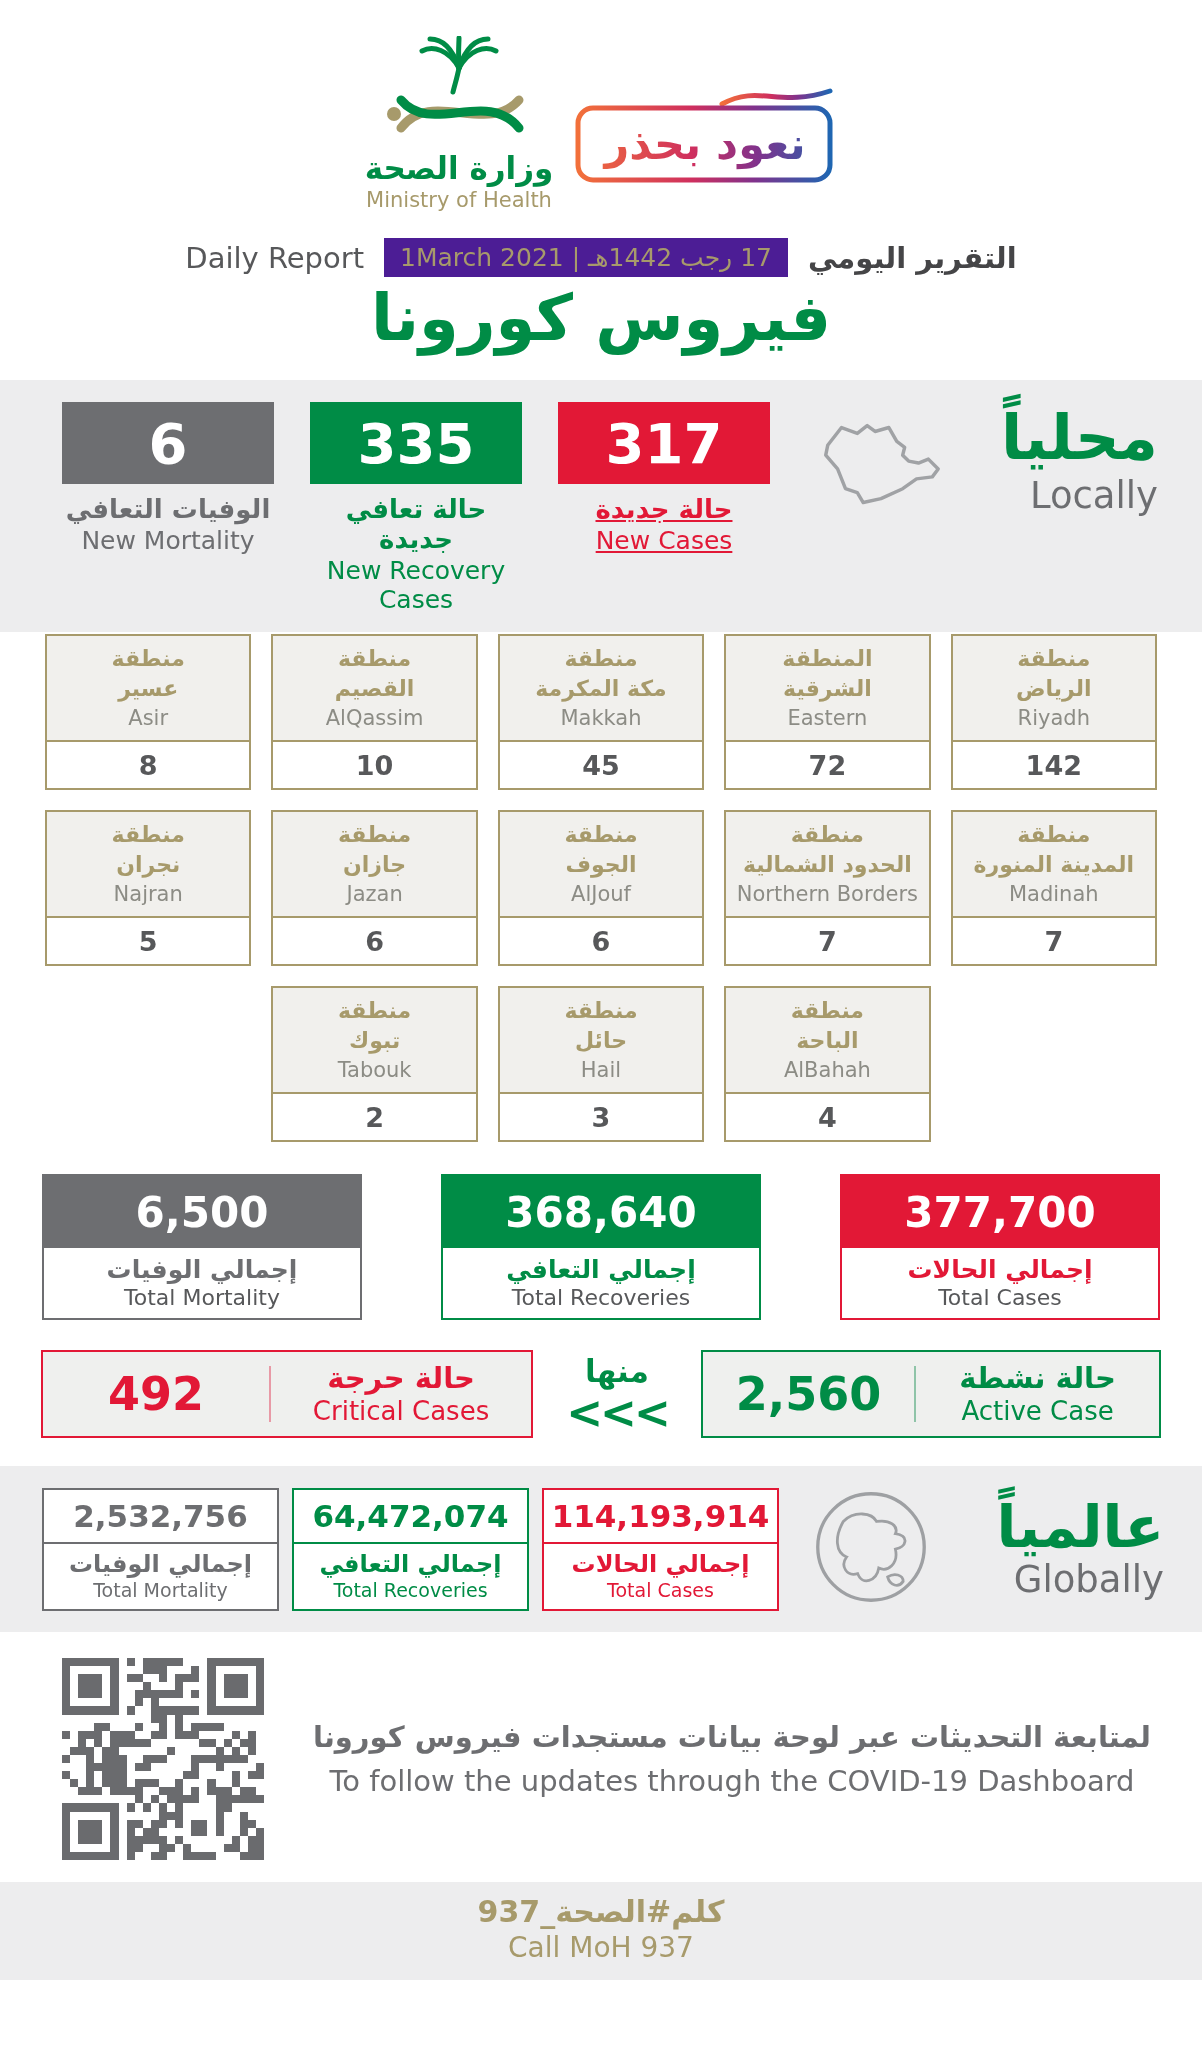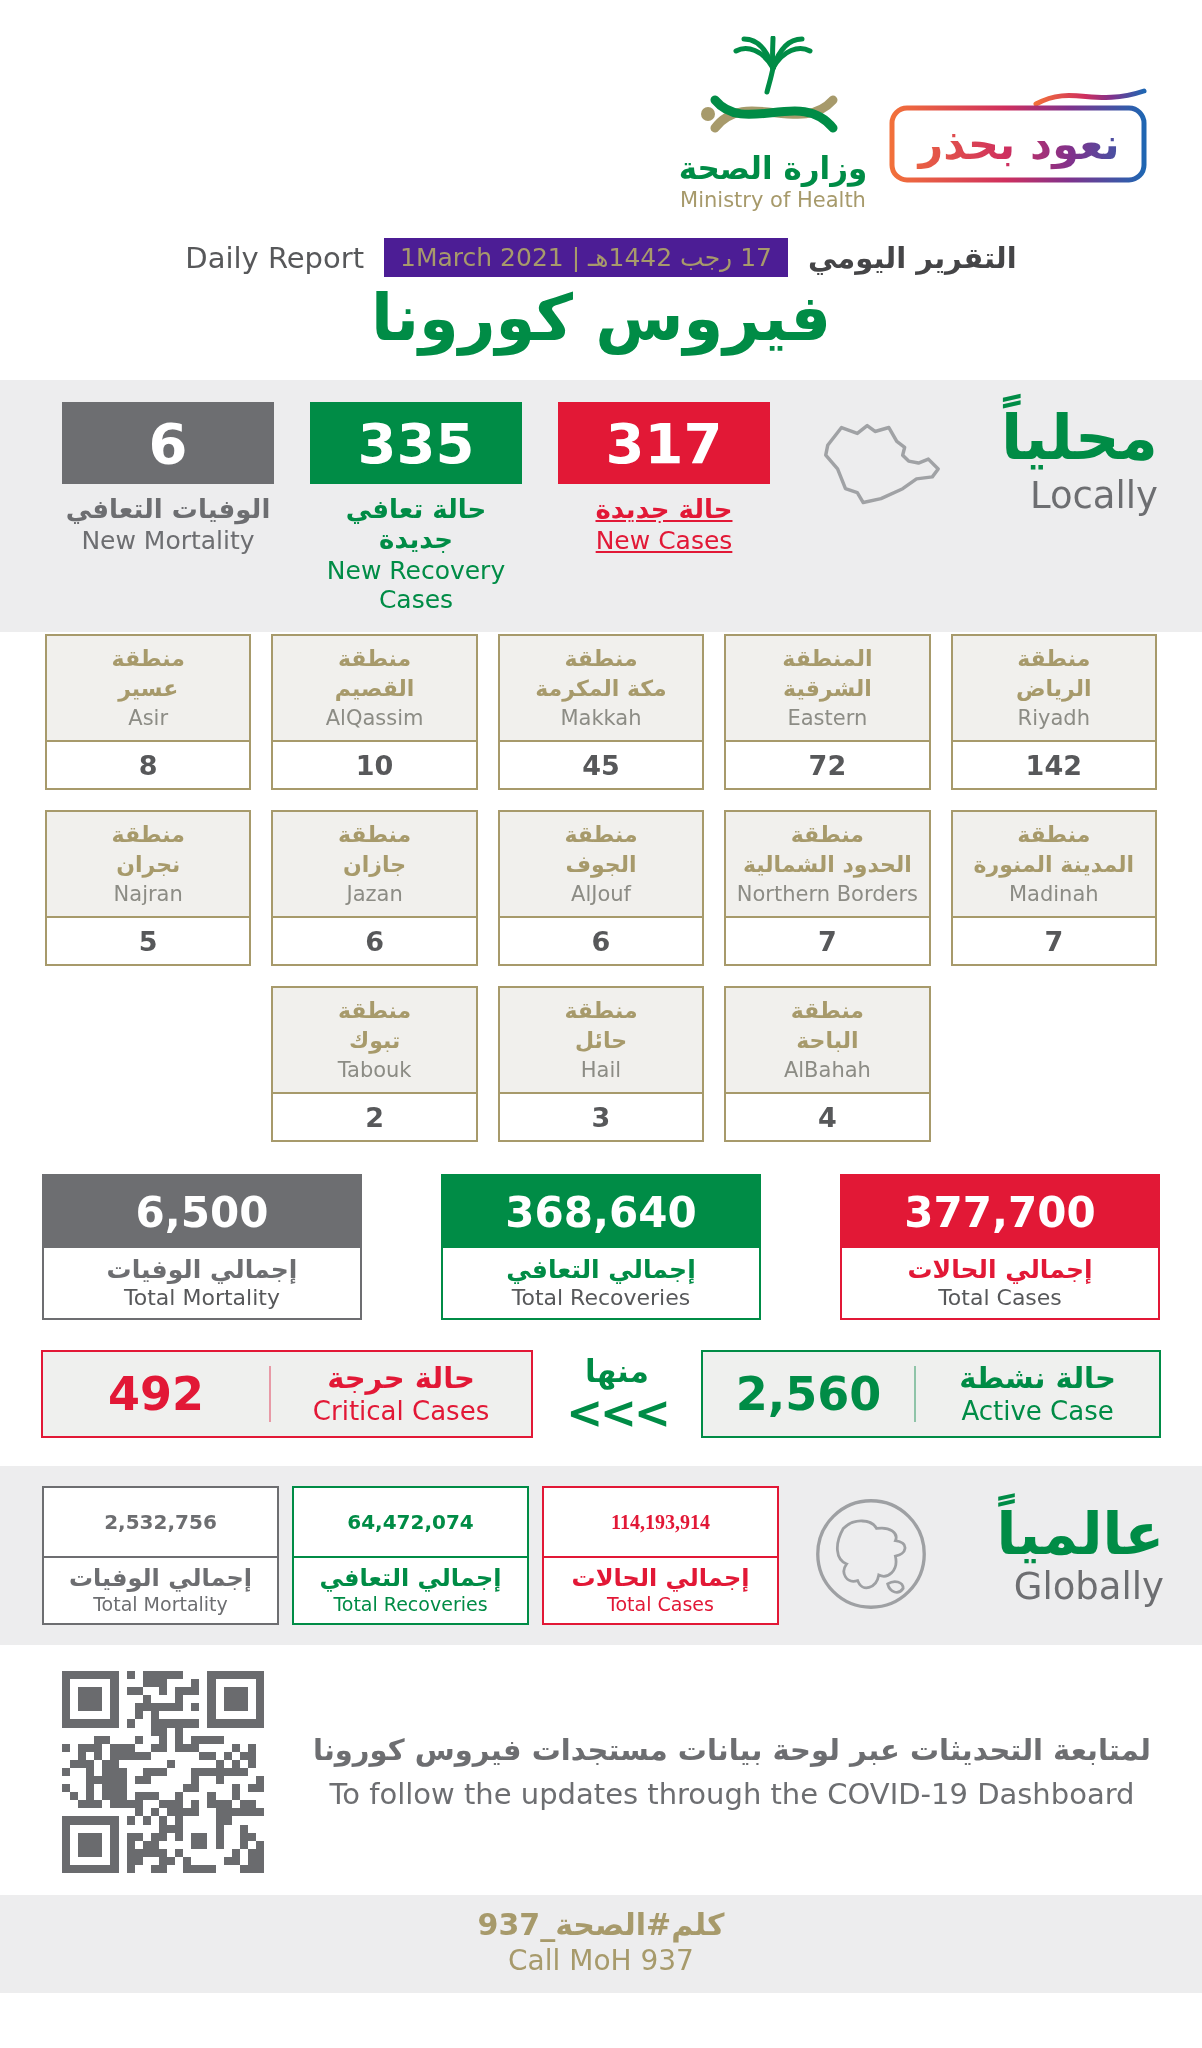--- a/index.html
+++ b/index.html
@@ -4,21 +4,21 @@
 <style>
   :root{
     --green:#008C46; --red:#E21836; --gray:#6D6E71; --tan:#A79A6B;
     --band:#EDEDEE; --dark:#57585A; --regEn:#8C8C85; --regHead:#F1F0ED;
   }
   *{margin:0;padding:0;box-sizing:border-box;}
   body{background:#fff;font-family:"DejaVu Sans","Liberation Sans",sans-serif;}
   .page{width:1202px;height:2048px;background:#fff;position:relative;overflow:hidden;margin:0 auto;}
 
   
-  .top-row{display:flex;justify-content:flex-end;align-items:flex-start;padding:36px 52px 0 30px;}
+  .top-row{display:flex;justify-content:center;align-items:flex-start;padding:36px 52px 0 30px;}
   .logo{width:230px;text-align:center;}
   .logo-ar{color:var(--green);font-weight:bold;font-size:31px;margin-top:2px;}
   .logo-en{color:var(--tan);font-size:21px;margin-top:2px;}
   .badge{position:relative;width:262px;height:104px;margin-top:46px;}
   .badge svg{position:absolute;inset:0;}
   .badge-text{position:absolute;left:0;right:0;top:26px;height:72px;display:flex;align-items:center;justify-content:center;
     font-size:43px;font-weight:bold;
     background:linear-gradient(90deg,#F2703A 0%,#CF2F5E 45%,#80328C 70%,#1F66B2 100%);
     -webkit-background-clip:text;background-clip:text;-webkit-text-fill-color:transparent;color:transparent;}
 
@@ -77,24 +77,24 @@
   .bd-box.c-red .bd-num,.bd-box.c-red .bd-ar,.bd-box.c-red .bd-en{color:var(--red);}
   .bd-box.c-green .bd-num,.bd-box.c-green .bd-ar,.bd-box.c-green .bd-en{color:var(--green);}
   .bd-conn{flex:1;text-align:center;color:var(--green);}
   .bd-conn-ar{font-size:31px;font-weight:bold;}
   .bd-conn-sym{font-size:44px;font-weight:bold;letter-spacing:-3px;line-height:1;margin-top:2px;}
 
   
   .global-band{background:var(--band);margin-top:28px;padding:20px 38px 20px 42px;display:flex;align-items:center;gap:13px;}
   .gbox{width:237px;background:#fff;text-align:center;flex:none;}
   .gbox.c-gray{border:2px solid var(--gray);} .gbox.c-green{border:2px solid var(--green);} .gbox.c-red{border:2px solid var(--red);}
-  .gbox-num{height:70px;display:flex;align-items:center;justify-content:center;font-size:20px;font-weight:bold;}
+  .gbox-num{height:54px;display:flex;align-items:center;justify-content:center;font-size:31px;font-weight:bold;}
   .gbox.c-gray .gbox-num{color:var(--gray);border-bottom:2px solid var(--gray);}
   .gbox.c-green .gbox-num{color:var(--green);border-bottom:2px solid var(--green);}
-  .gbox.c-red .gbox-num{color:var(--red);border-bottom:2px solid var(--red);font-family:Liberation Serif, serif;}
+  .gbox.c-red .gbox-num{color:var(--red);border-bottom:2px solid var(--red);}
   .gbox-ar{font-size:24px;font-weight:bold;margin-top:6px;}
   .gbox-en{font-size:19px;margin:1px 0 8px;}
   .gbox.c-gray .gbox-ar,.gbox.c-gray .gbox-en{color:var(--gray);}
   .gbox.c-green .gbox-ar,.gbox.c-green .gbox-en{color:var(--green);}
   .gbox.c-red .gbox-ar,.gbox.c-red .gbox-en{color:var(--red);}
   .globe-wrap{flex:none;margin-left:18px;}
   .global-head{margin-left:auto;text-align:right;}
   .global-head-ar{color:var(--green);font-size:58px;font-weight:bold;line-height:1.05;}
   .global-head-en{color:var(--gray);font-size:37px;}
 

